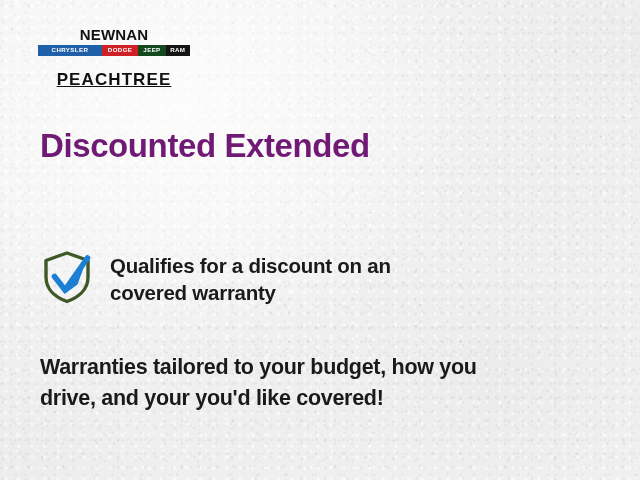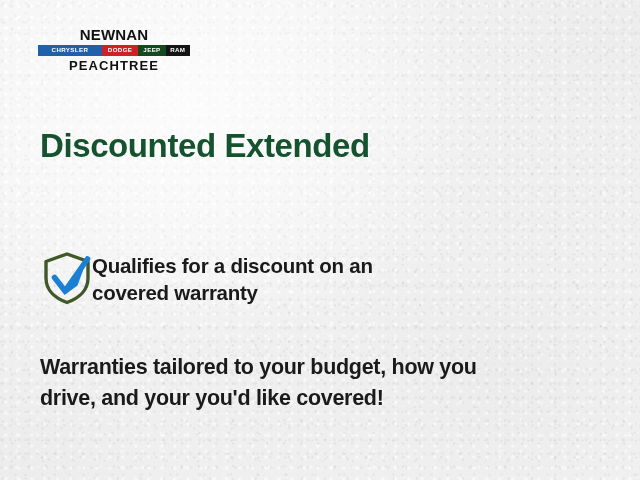--- a/index.html
+++ b/index.html
@@ -84,23 +84,24 @@
     line-height: 1;
     letter-spacing: 0.5px;
   }
   .logo-top {
     font-size: 21px;
     font-variant: small-caps;
     text-transform: lowercase;
     letter-spacing: 0.2px;
   }
   .logo-bottom {
-    font-size: 13px;
+    font-size: 17px;
     letter-spacing: 1.1px;
-    margin-top: 3px;
+    margin-top: 15px;
+    text-decoration: underline;
   }
   .brandbar {
     display: flex;
     width: 152px;
     height: 11px;
     margin-top: 2px;
     overflow: hidden;
   }
   .brandbar .seg {
     display: flex;
@@ -117,36 +118,37 @@
   .seg.dodge    { background: #cf2026; flex: 0 0 24%; }
   .seg.jeep     { background: #14491f; flex: 0 0 18%; }
   .seg.ram      { background: #141414; flex: 0 0 16%; }
 
   
   .headline {
     position: absolute;
     left: 40px;
     top: 126px;
     width: 420px;
-    color: #14532d;
+    color: #701a75;
     font-family: "Liberation Sans", sans-serif;
     font-weight: bold;
     font-size: 33px;
     line-height: 1.22;
     letter-spacing: -0.4px;
   }
 
   
   .feature {
     position: absolute;
     left: 42px;
     top: 248px;
     width: 520px;
     display: flex;
-    align-items: center;
+    align-items: flex-start;
+    gap: 18px;
   }
   .shield-icon {
     flex: 0 0 auto;
     width: 50px;
     height: 54px;
     margin-top: 2px;
   }
   .feature-text {
     color: #1a1a1a;
     font-family: "Liberation Sans", sans-serif;

